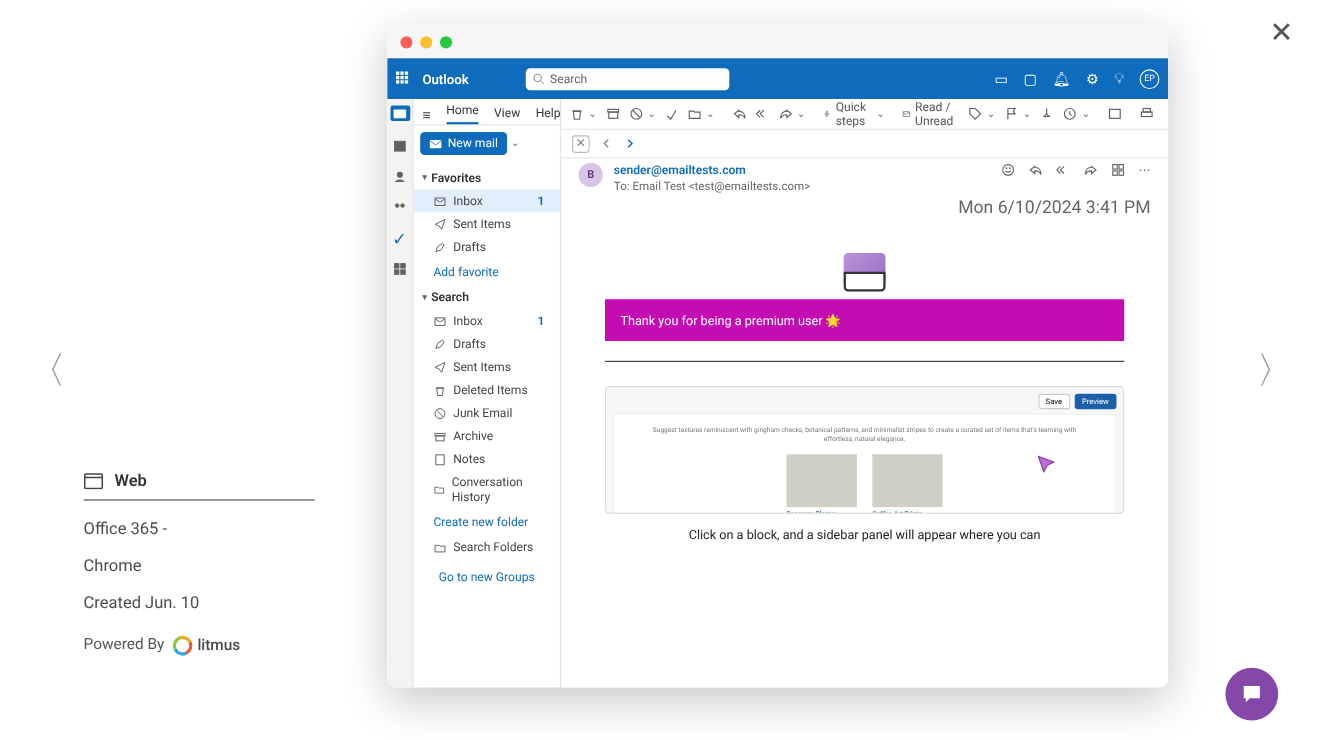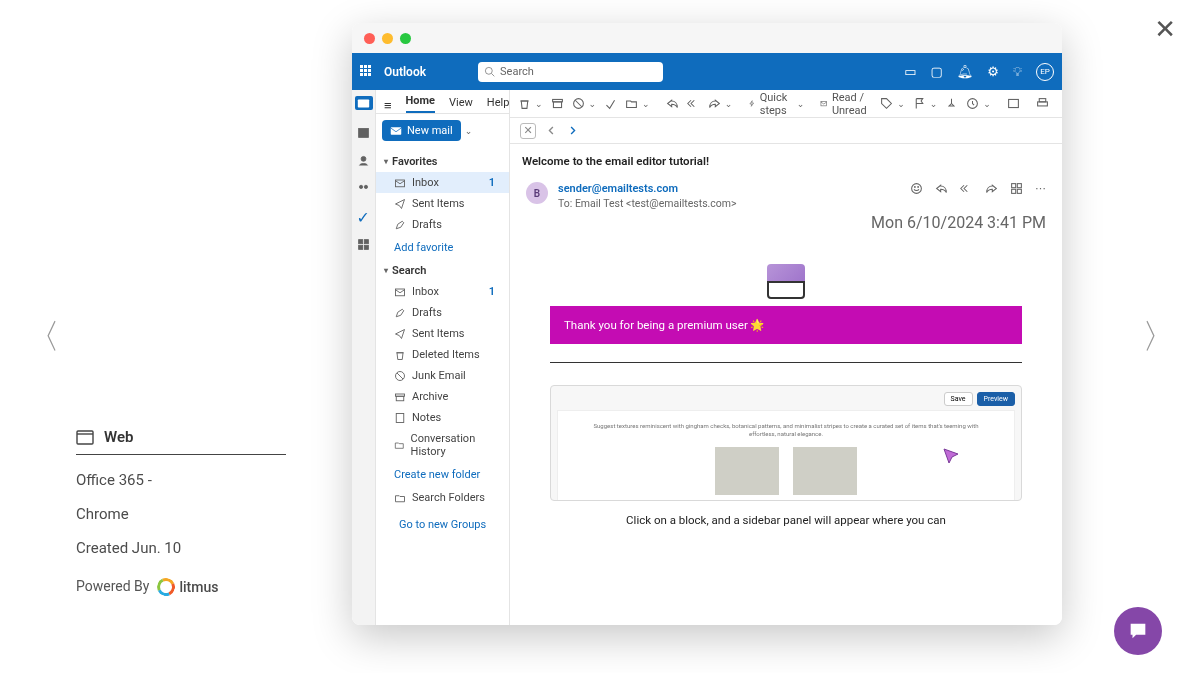--- a/index.html
+++ b/index.html
@@ -34,21 +34,21 @@
   .app-body{flex:1;display:flex;min-height:0}
   .rail{width:24px;background:#f3f3f3;border-right:1px solid #e4e4e4;display:flex;flex-direction:column;align-items:center;padding-top:6px;gap:14px}
   .rail .ri{width:14px;height:14px;color:#616161;cursor:pointer}
   .rail .ri.active{background:#0f6cbd;color:#fff;border-radius:2px;width:18px;height:14px;display:flex;align-items:center;justify-content:center}
   .rail svg{width:13px;height:13px;fill:currentColor}
   .col{display:flex;flex-direction:column;min-width:0}
   .nav{width:134px;border-right:1px solid #e4e4e4}
   .tabs{height:24px;display:flex;align-items:end;padding-left:8px;gap:14px;font-size:11px;color:#333;border-bottom:1px solid #e4e4e4}
   .tabs .ham{font-size:13px}
   .tabs .tab{padding-bottom:4px;cursor:pointer}
-  .tabs .tab.active{font-weight:700;border-bottom:2px solid #0f6cbd}
+  .tabs .tab.active{font-weight:400;border-bottom:2px solid #0f6cbd}
   .newmail-row{display:flex;align-items:center;padding:6px 6px;gap:4px}
   .newmail{background:#0f6cbd;color:#fff;font-size:11px;padding:4px 8px;border-radius:4px;display:flex;align-items:center;gap:5px;cursor:pointer}
   .newmail svg{width:12px;height:12px;fill:#fff}
   .chev{font-size:9px;color:#666}
   .folder-section{padding:4px 0;font-size:11px;color:#444}
   .section-hdr{display:flex;align-items:center;gap:4px;padding:4px 8px;font-weight:600;color:#333}
   .section-hdr .tw{font-size:8px;color:#666}
   .fitem{display:flex;align-items:center;gap:6px;padding:4px 8px 4px 18px;cursor:pointer;position:relative}
   .fitem.selected{background:#e2eefc}
   .fitem svg{width:12px;height:12px;fill:none;stroke:#616161;stroke-width:1.2}
@@ -412,21 +412,20 @@
       <div class="subhdr">
         <div class="sq">✕</div>
         <svg viewBox="0 0 16 16">
             <path d="M10 3L5 8l5 5"></path>
           </svg>
         <svg viewBox="0 0 16 16" style="stroke:#0f6cbd">
             <path d="M6 3l5 5-5 5"></path>
           </svg>
       </div>
 
-      <div class="subject">Welcome to the email editor tutorial!</div>
 
       <div class="msg-hdr">
         <div class="msg-av">B</div>
         <div>
           <div class="msg-from">sender@emailtests.com</div>
           <div class="msg-to"><span>To:</span> <span>Email Test &lt;test@emailtests.com&gt;</span></div>
         </div>
         <div class="msg-actions">
           <div>
             <div style="display:flex;gap:12px;justify-content:flex-end">

